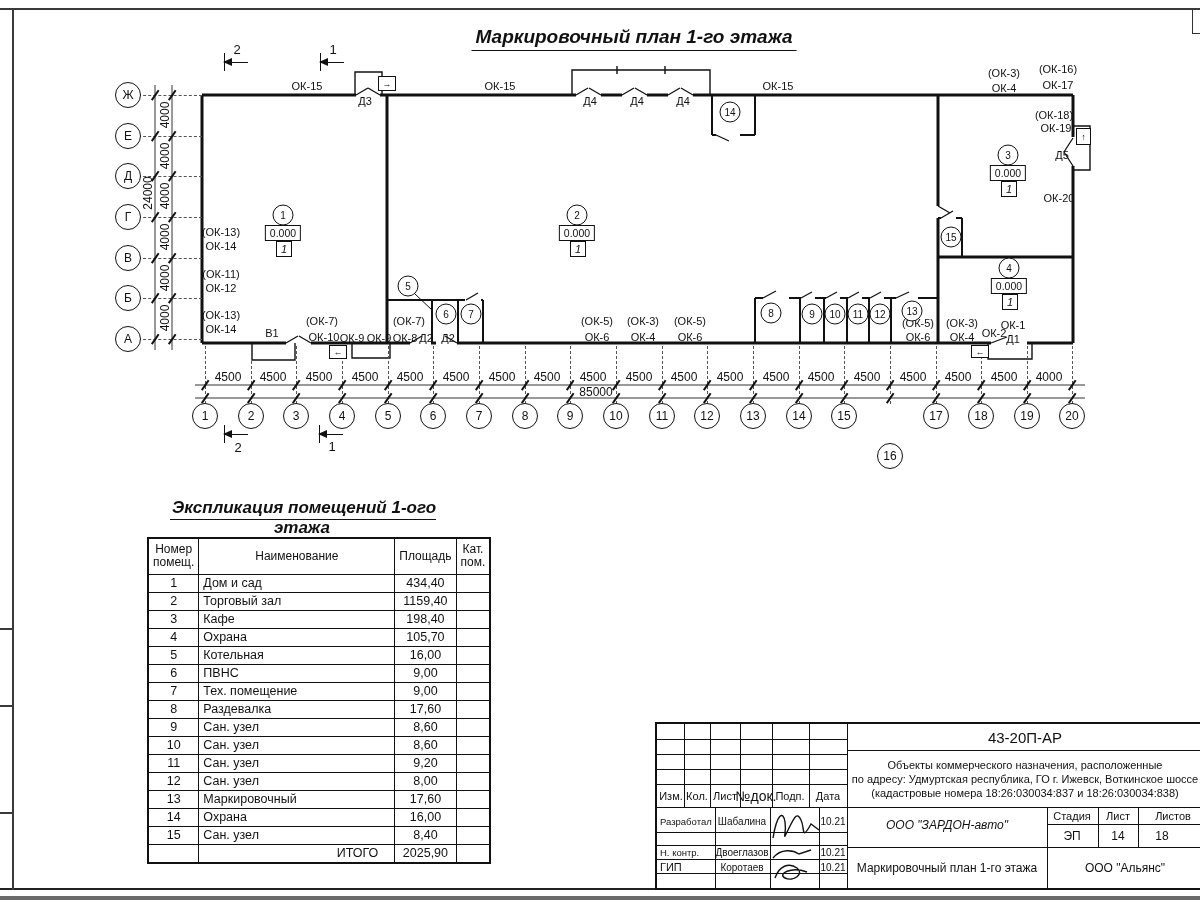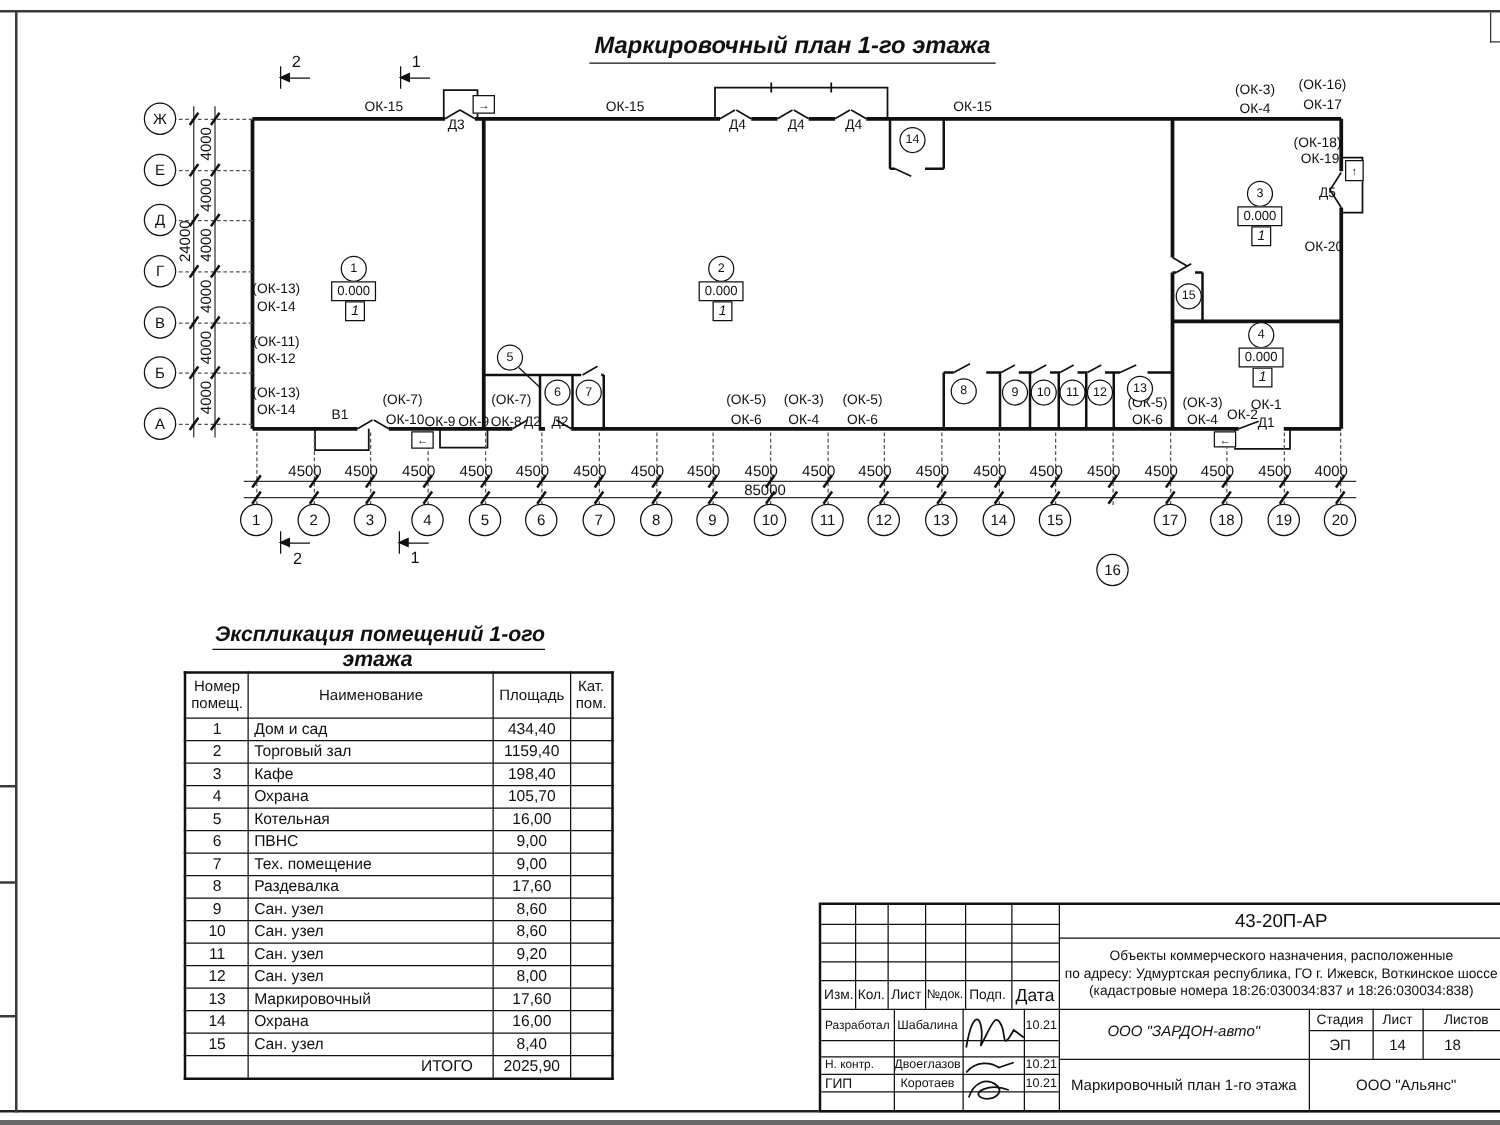--- a/index.html
+++ b/index.html
@@ -22,21 +22,21 @@
     border-radius:50%;display:flex;align-items:center;justify-content:center;
     font-size:12px;background:#fff;transform:translate(-50%,-50%);}
   .room-circle{position:absolute;width:19px;height:19px;border:1.2px solid #111;
     border-radius:50%;display:flex;align-items:center;justify-content:center;
     font-size:10px;background:#fff;transform:translate(-50%,-50%);}
   .elev-box{position:absolute;transform:translate(-50%,-50%);border:1.4px solid #111;
     font-size:10.5px;height:14px;line-height:14px;padding:0 4px;background:#fff;white-space:nowrap;}
   .type-box{position:absolute;transform:translate(-50%,-50%);border:1.2px solid #111;
     width:14px;height:14px;line-height:14px;text-align:center;font-size:11px;
     font-style:italic;background:#fff;}
-  .dim-label{position:absolute;transform:translate(-50%,-50%);font-size:12px;white-space:nowrap;margin-left:16px;}
+  .dim-label{position:absolute;transform:translate(-50%,-50%);font-size:12px;white-space:nowrap;}
   .dim-vlabel{position:absolute;transform:translate(-50%,-50%) rotate(-90deg);
     font-size:12px;white-space:nowrap;}
   .tick{position:absolute;width:12px;height:1.5px;background:#111;
     transform:translate(-50%,-50%) rotate(-55deg);}
   .dash-h{position:absolute;border-top:1px dashed #555;}
   .dash-v{position:absolute;border-left:1px dashed #555;}
   .exit-box{position:absolute;border:1.4px solid #111;background:#fff;
     font-size:9px;font-weight:bold;display:flex;align-items:center;justify-content:center;}
   .secmark{position:absolute;}
   .sm-line{position:absolute;left:0;top:0;width:24px;border-top:1.6px solid #111;}
@@ -472,23 +472,23 @@
   <div class="vl" style="left:481px;top:83px;height:40px;"></div>
 
   <div class="tb-text" style="left:368px;top:13px;font-size:15px;">43-20П-АР</div>
   <div class="tb-text" style="left:368px;top:41px;font-size:11px;">Объекты коммерческого назначения, расположенные</div>
   <div class="tb-text" style="left:368px;top:55px;font-size:11px;">по адресу: Удмуртская республика, ГО г. Ижевск, Воткинское шоссе</div>
   <div class="tb-text" style="left:368px;top:69px;font-size:11px;">(кадастровые номера 18:26:030034:837 и 18:26:030034:838)</div>
 
   <div class="tb-text" style="left:14px;top:72px;font-size:11px;">Изм.</div>
   <div class="tb-text" style="left:40px;top:72px;font-size:11px;">Кол.</div>
   <div class="tb-text" style="left:68px;top:72px;font-size:11px;">Лист</div>
-  <div class="tb-text" style="left:99px;top:72px;font-size:10px;">№док.</div>
+  <div class="tb-text" style="left:99px;top:72px;font-size:14px;">№док.</div>
   <div class="tb-text" style="left:133px;top:72px;font-size:11px;">Подп.</div>
-  <div class="tb-text" style="left:171px;top:72px;font-size:14px;">Дата</div>
+  <div class="tb-text" style="left:171px;top:72px;font-size:11px;">Дата</div>
 
   <div class="tb-text tb-left" style="left:3px;top:97px;font-size:9.5px;">Разработал</div>
   <div class="tb-text" style="left:85px;top:97px;font-size:10px;">Шабалина</div>
   <div class="tb-text" style="left:176px;top:97px;font-size:10px;">10.21</div>
   <div class="tb-text tb-left" style="left:3px;top:128px;font-size:9.5px;">Н. контр.</div>
   <div class="tb-text" style="left:85px;top:128px;font-size:10px;">Двоеглазов</div>
   <div class="tb-text" style="left:176px;top:128px;font-size:10px;">10.21</div>
   <div class="tb-text tb-left" style="left:3px;top:143px;font-size:11px;">ГИП</div>
   <div class="tb-text" style="left:85px;top:143px;font-size:10px;">Коротаев</div>
   <div class="tb-text" style="left:176px;top:143px;font-size:10px;">10.21</div>

